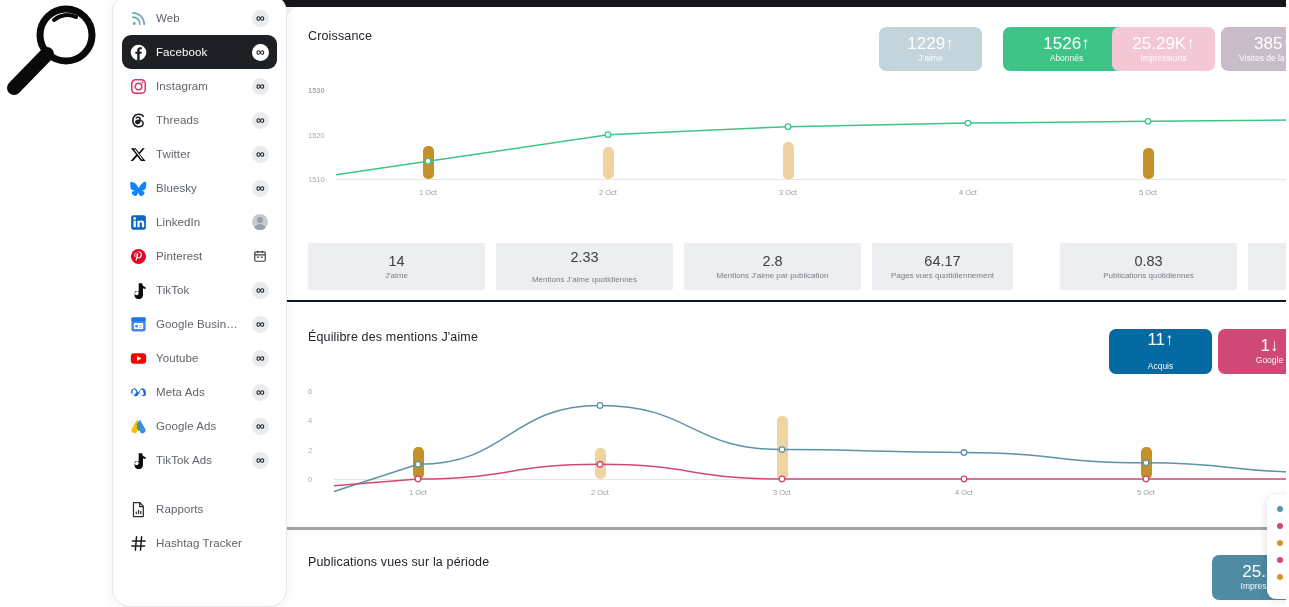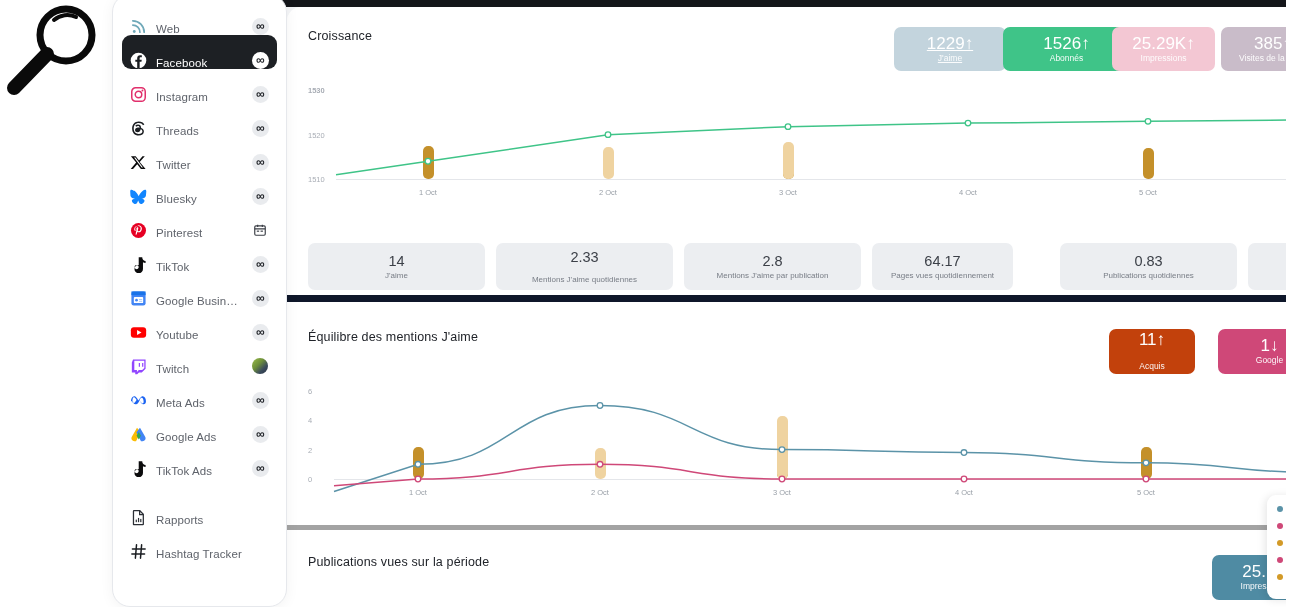--- a/index.html
+++ b/index.html
@@ -19,21 +19,21 @@
 
   
   .sidebar {
     position: absolute; left: 112px; top: -6px; width: 175px; height: 613px;
     background: #ffffff; border: 1px solid #e6e8ec;
     border-radius: 18px; overflow: hidden; z-index: 40;
     box-shadow: 0 2px 14px rgba(0,0,0,.05);
   }
   .nav { padding: 6px 9px 0 9px; }
   .nav-item {
-    display: flex; align-items: flex-end; gap: 9px;
+    display: flex; align-items: center; gap: 9px;
     height: 34px; padding: 0 8px; border-radius: 9px; margin-bottom: 0px;
     cursor: pointer;
   }
   .nav-item.active { background: #1d2024; }
   .nav-item.active .nav-label { color: #ffffff; }
   .nav-ico { width: 17px; height: 17px; flex: 0 0 17px; display: flex; align-items: center; justify-content: center; }
   .nav-ico svg { display: block; }
   .nav-label {
     flex: 1 1 auto; font-size: 11.5px; color: #5f636b; white-space: nowrap;
     overflow: hidden; text-overflow: ellipsis; letter-spacing: .1px;
@@ -49,39 +49,39 @@
   .mini-cal { width: 14px; height: 14px; }
   .nav-sep { height: 9px; }
 
   
   .main { position: absolute; left: 287px; top: 7px; right: 0; bottom: 0; background: #f4f5f7; }
 
   .card {
     position: absolute; left: 0; background: #ffffff;
     border-top-left-radius: 14px; width: 1002px;
   }
-  #card-growth { top: 0; height: 295px; border-bottom: 7px solid #0f172a; text-align: right; }
-  #card-balance { top: 295px; height: 228px; border-bottom: 5px solid #a3a3a3; border-top-left-radius: 0; }
+  #card-growth { top: 0; height: 295px; border-bottom: 2px solid #0f172a; text-align: right; }
+  #card-balance { top: 295px; height: 228px; border-bottom: 3px solid #a3a3a3; border-top-left-radius: 0; }
   #card-posts  { top: 523px; height: 84px; border-top-left-radius: 0; }
 
   .sec-title { position: absolute; left: 21px; font-size: 12.5px; color: #21242a; letter-spacing: .15px; }
 
   
   .pill {
     position: absolute; height: 44px; border-radius: 7px;
     display: flex; flex-direction: column; align-items: center; justify-content: center;
     color: #ffffff; overflow: hidden;
   }
   .pill .big { font-size: 17px; line-height: 18px; font-weight: 400; white-space: nowrap; }
   .pill .cap { font-size: 8.5px; line-height: 11px; opacity: .95; white-space: nowrap; }
 
   
   .tile {
     position: absolute; top: 236px; height: 47px; background: #eceef1;
-    border-radius: 7px; display: flex; flex-direction: column;
+    border-radius: 1px; display: flex; flex-direction: column;
     align-items: center; justify-content: center;
   }
   .tile .tv { font-size: 14.5px; color: #3c4048; line-height: 17px; }
   .tile .tl { font-size: 8px; color: #787d86; line-height: 11px; white-space: nowrap; }
 
   
   .plot { position: absolute; }
   .axis-lbl { position: absolute; font-size: 7.5px; color: #a8adb5; white-space: nowrap; }
   .xtick { position: absolute; font-size: 7.5px; color: #9aa0a8; transform: translateX(-50%); white-space: nowrap; }
   .baseline { position: absolute; height: 1px; background: #e4e6ea; }
@@ -194,20 +194,34 @@
           <span class="nav-label">Bluesky</span>
           <span class="nav-right">
             <span class="inf-chip">
               <span class="inf">∞</span>
             </span>
           </span>
         </div>
         <div class="nav-item">
           <span class="nav-ico">
             <svg width="17" height="17" viewBox="0 0 24 24">
+              <rect x="1.6" y="1.6" width="20.8" height="20.8" rx="3.2" fill="#0A66C2"></rect>
+              <rect x="5" y="9.4" width="3.2" height="9.2" fill="#fff"></rect>
+              <circle cx="6.6" cy="6.3" r="1.9" fill="#fff"></circle>
+              <path d="M10.4 9.4h3v1.3c.45-.8 1.5-1.6 3.1-1.6 2.6 0 3.5 1.6 3.5 4.3v5.2h-3.2v-4.7c0-1.3-.45-2.1-1.6-2.1-1.05 0-1.7.7-1.7 2.1v4.7h-3.1z" fill="#fff"></path>
+            </svg>
+          </span>
+          <span class="nav-label">LinkedIn</span>
+          <span class="nav-right">
+            <span class="avatar-dot"></span>
+          </span>
+        </div>
+        <div class="nav-item">
+          <span class="nav-ico">
+            <svg width="17" height="17" viewBox="0 0 24 24">
               <circle cx="12" cy="12" r="10.6" fill="#E60023"></circle>
               <path d="M11.6 5.4c-3.6 0-5.6 2.3-5.6 4.7 0 1.1.45 2.1 1.4 2.5.16.07.3 0 .35-.18l.2-.8c.05-.2.03-.27-.11-.45-.33-.4-.54-.9-.54-1.6 0-2.1 1.6-4 4.2-4 2.3 0 3.5 1.4 3.5 3.2 0 2.4-1.06 4.4-2.65 4.4-.87 0-1.52-.72-1.31-1.6.25-1.05.73-2.2.73-2.95 0-.68-.37-1.25-1.12-1.25-.89 0-1.6.92-1.6 2.15 0 .78.26 1.3.26 1.3l-1.07 4.5c-.3 1.3-.04 2.9-.02 3.05.01.1.14.12.2.05.08-.1 1.1-1.35 1.45-2.6.1-.35.57-2.2.57-2.2.28.54 1.1 1 1.98 1 2.6 0 4.37-2.37 4.37-5.55 0-2.4-2.04-4.64-5.14-4.64z" fill="#fff"></path>
             </svg>
           </span>
           <span class="nav-label">Pinterest</span>
           <span class="nav-right">
             <span class="mini-cal"><svg width="14" height="14" viewBox="0 0 24 24">
                 <rect x="3" y="5" width="18" height="16" rx="2" fill="none" stroke="#3a3e45" stroke-width="2"></rect>
                 <path d="M3 10h18M8 3v4M16 3v4" stroke="#3a3e45" stroke-width="2"></path>
                 <rect x="6.5" y="13" width="4" height="2" fill="#3a3e45"></rect>
@@ -256,32 +270,20 @@
           <span class="nav-label">Youtube</span>
           <span class="nav-right">
             <span class="inf-chip">
               <span class="inf">∞</span>
             </span>
           </span>
         </div>
         <div class="nav-item">
           <span class="nav-ico">
             <svg width="17" height="17" viewBox="0 0 24 24">
-              <path d="M4.3 2L2.6 6.3v14.1h4.8V23h2.7l2.6-2.6h3.9L22 15V2zm15.9 12.1l-3 3h-4.8l-2.6 2.6v-2.6H6.1V3.8h14.1z" fill="#9146FF"></path>
-              <path d="M12.4 7.2h1.7v5.1h-1.7zm4.7 0h1.7v5.1h-1.7z" fill="#9146FF"></path>
-            </svg>
-          </span>
-          <span class="nav-label">Twitch</span>
-          <span class="nav-right">
-            <span class="avatar-img"></span>
-          </span>
-        </div>
-        <div class="nav-item">
-          <span class="nav-ico">
-            <svg width="17" height="17" viewBox="0 0 24 24">
               <path d="M2 13.3c0-3.9 1.95-7.2 4.6-7.2 1.5 0 2.7.9 4.35 3.2.55.8 1.15 1.7 1.8 2.8.78-1.2 1.36-2.1 1.9-2.85C16.4 6.9 17.6 6.1 19 6.1c2.7 0 4.6 3.3 4.6 7.25 0 2.55-1.2 4.3-3.3 4.3-1.6 0-2.85-.75-4.3-2.9a56 56 0 01-1.5-2.35c-.6 1-1.2 1.9-1.75 2.7-1.5 2.1-2.7 2.55-4.2 2.55-2.2 0-3.55-1.8-3.55-4.35zm12.75-1.1c.55.9 1.06 1.7 1.5 2.35 1.1 1.6 1.7 1.9 2.45 1.9 1 0 1.55-.9 1.55-2.5 0-2.9-1.1-5.55-2.75-5.55-.85 0-1.6.6-2.55 1.95-.3.43-.62.93-.95 1.48l.75.37zM4.1 13.5c0 1.6.6 2.55 1.7 2.55.8 0 1.45-.4 2.5-1.95.5-.73 1.05-1.6 1.7-2.65l-.3-.48c-.36-.57-.7-1.07-1-1.5C7.65 8.1 6.9 7.5 6.1 7.5c-1.05 0-2 2.3-2 6z" transform="translate(-0.6,0) scale(0.98)" fill="#1C64F2"></path>
             </svg>
           </span>
           <span class="nav-label">Meta Ads</span>
           <span class="nav-right">
             <span class="inf-chip">
               <span class="inf">∞</span>
             </span>
           </span>
         </div>
@@ -340,21 +342,21 @@
           <span class="nav-right"></span>
         </div>
       </nav>
   </aside>
 
   <div class="main">
 
     <section class="card" id="card-growth">
       <div class="sec-title" style="top:22px">Croissance</div>
       <div id="growth-pills">
-          <div class="pill" style="left: 607px; top: 20px; width: 112px; background: rgb(195, 212, 221); color: rgb(255, 255, 255); text-decoration: underline;">
+          <div class="pill" style="left: 592px; top: 20px; width: 103px; background: rgb(195, 212, 221); color: rgb(255, 255, 255);">
             <div class="big">1229↑</div>
             <div class="cap">J'aime</div>
           </div>
           <div class="pill" style="left: 716px; top: 20px; width: 127px; background: rgb(63, 196, 136); color: rgb(255, 255, 255);">
             <div class="big">1526↑</div>
             <div class="cap">Abonnés</div>
           </div>
           <div class="pill" style="left: 825px; top: 20px; width: 103px; background: rgb(243, 199, 211); color: rgb(255, 255, 255);">
             <div class="big">25.29K↑</div>
             <div class="cap">Impressions</div>
@@ -414,21 +416,21 @@
           <div class="tile" style="left: 961px; width: 177px;">
             <div class="tv"></div>
             <div class="tl"></div>
           </div>
         </div>
     </section>
 
     <section class="card" id="card-balance">
       <div class="sec-title" style="top:28px">Équilibre des mentions J'aime</div>
       <div id="balance-pills">
-          <div class="pill" style="left: 822px; top: 27px; width: 86px; height: 45px; background: #c2410c; color: rgb(255, 255, 255); gap: 12px;">
+          <div class="pill" style="left: 822px; top: 27px; width: 103px; height: 45px; background: #0369a1; color: rgb(255, 255, 255); gap: 12px;">
             <div class="big">11↑</div>
             <div class="cap">Acquis</div>
           </div>
           <div class="pill" style="left: 931px; top: 27px; width: 103px; height: 45px; background: rgb(207, 72, 120); color: rgb(255, 255, 255);">
             <div class="big">1↓</div>
             <div class="cap">Google</div>
           </div>
         </div>
       <div class="plot" id="plot-balance" style="left:21px; top:80px; width:1010px; height:115px;">
           <div class="axis-lbl" style="left: 0px; top: 93px;">0</div>

